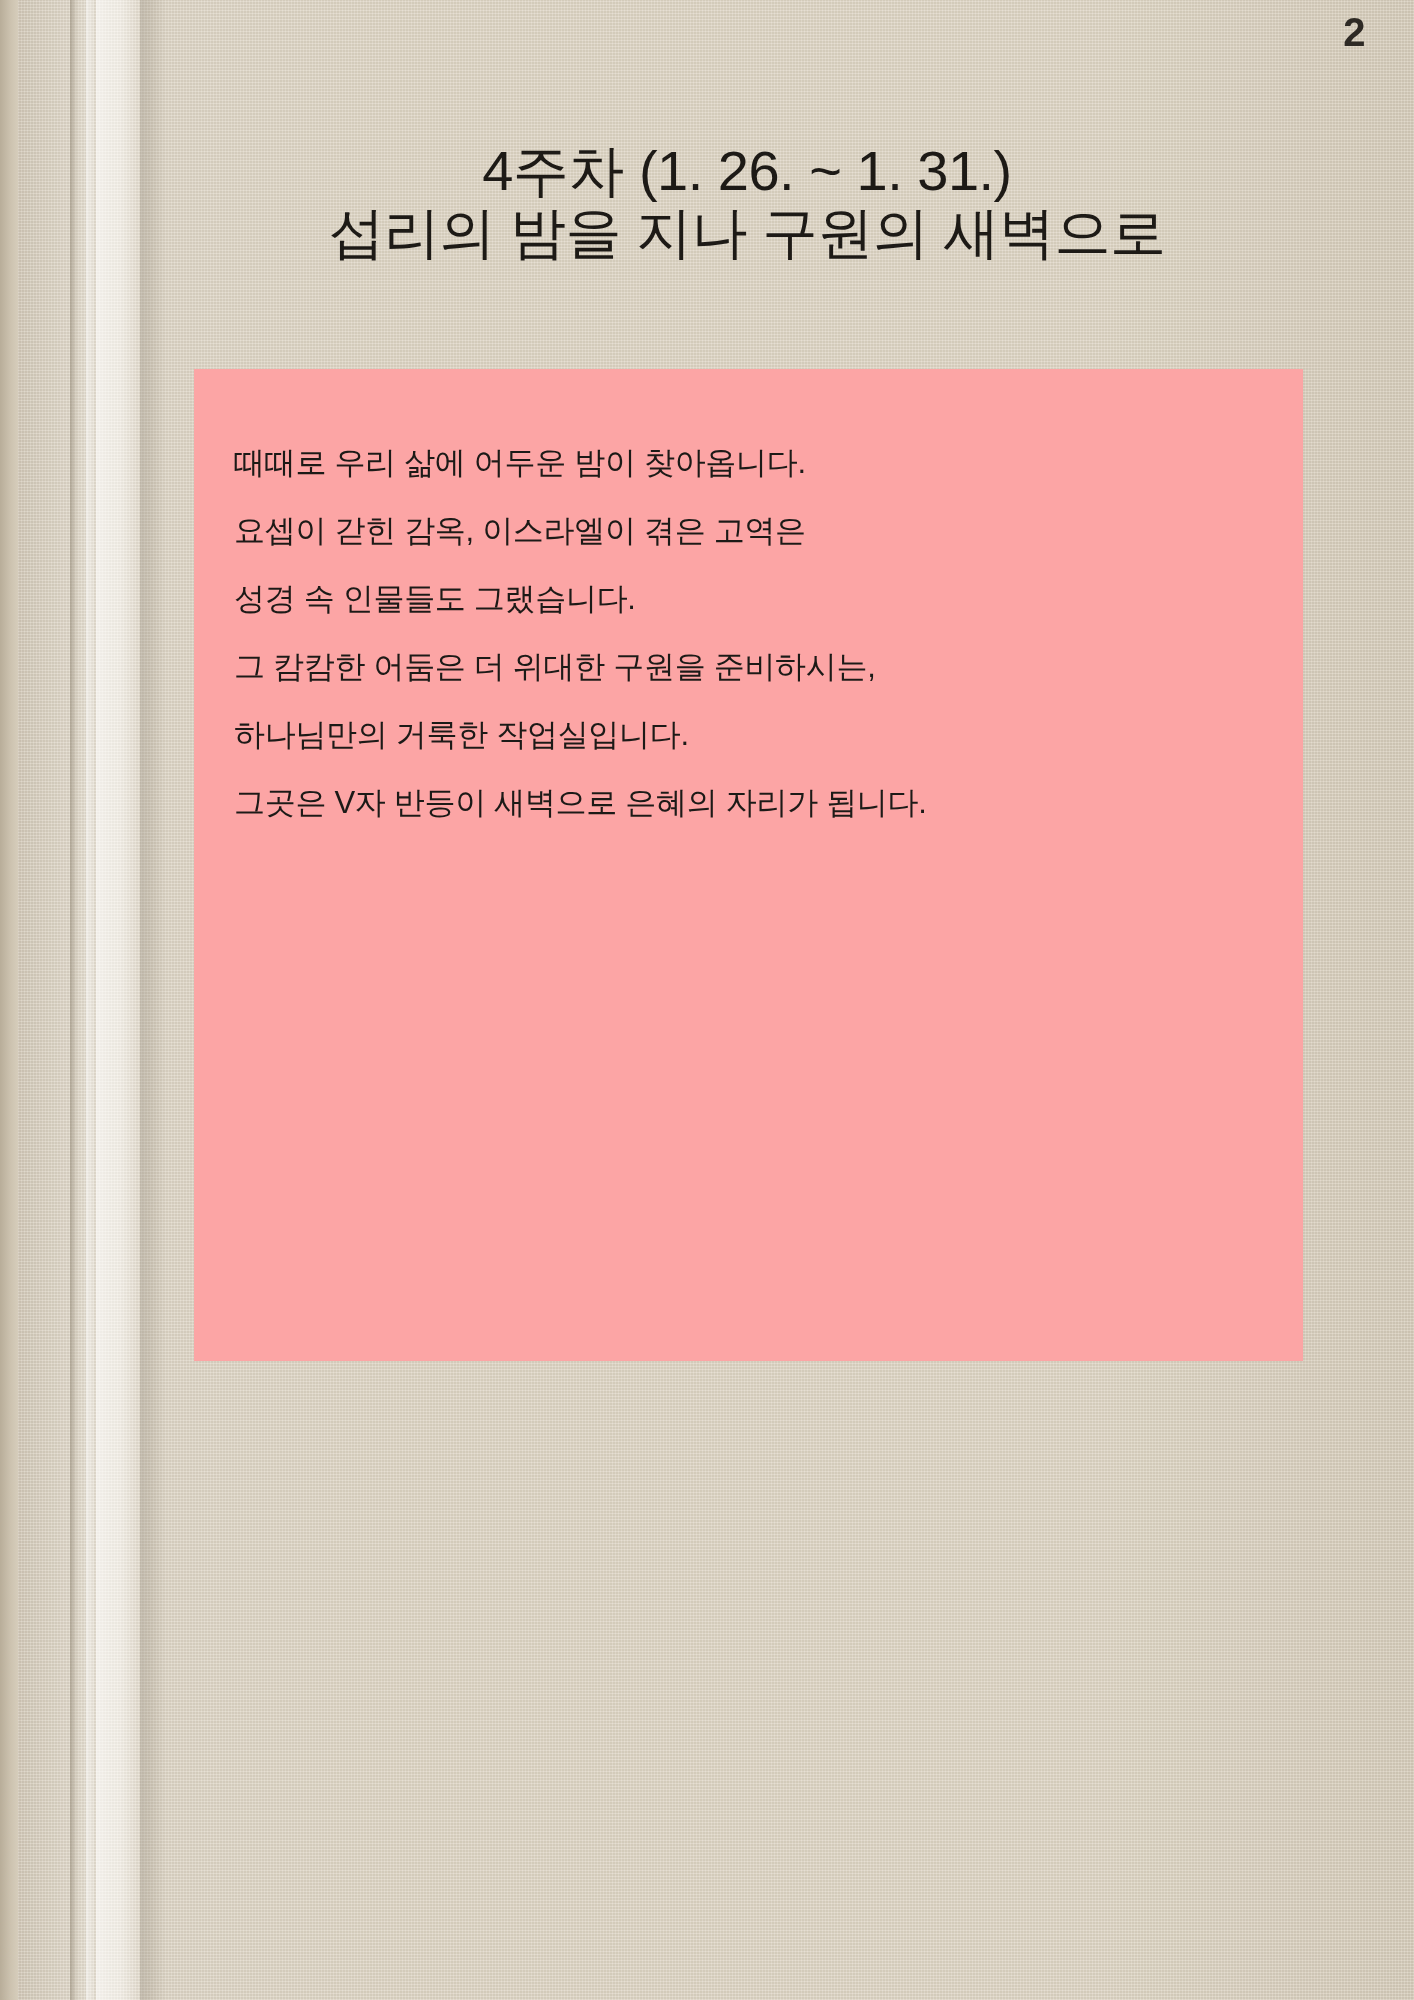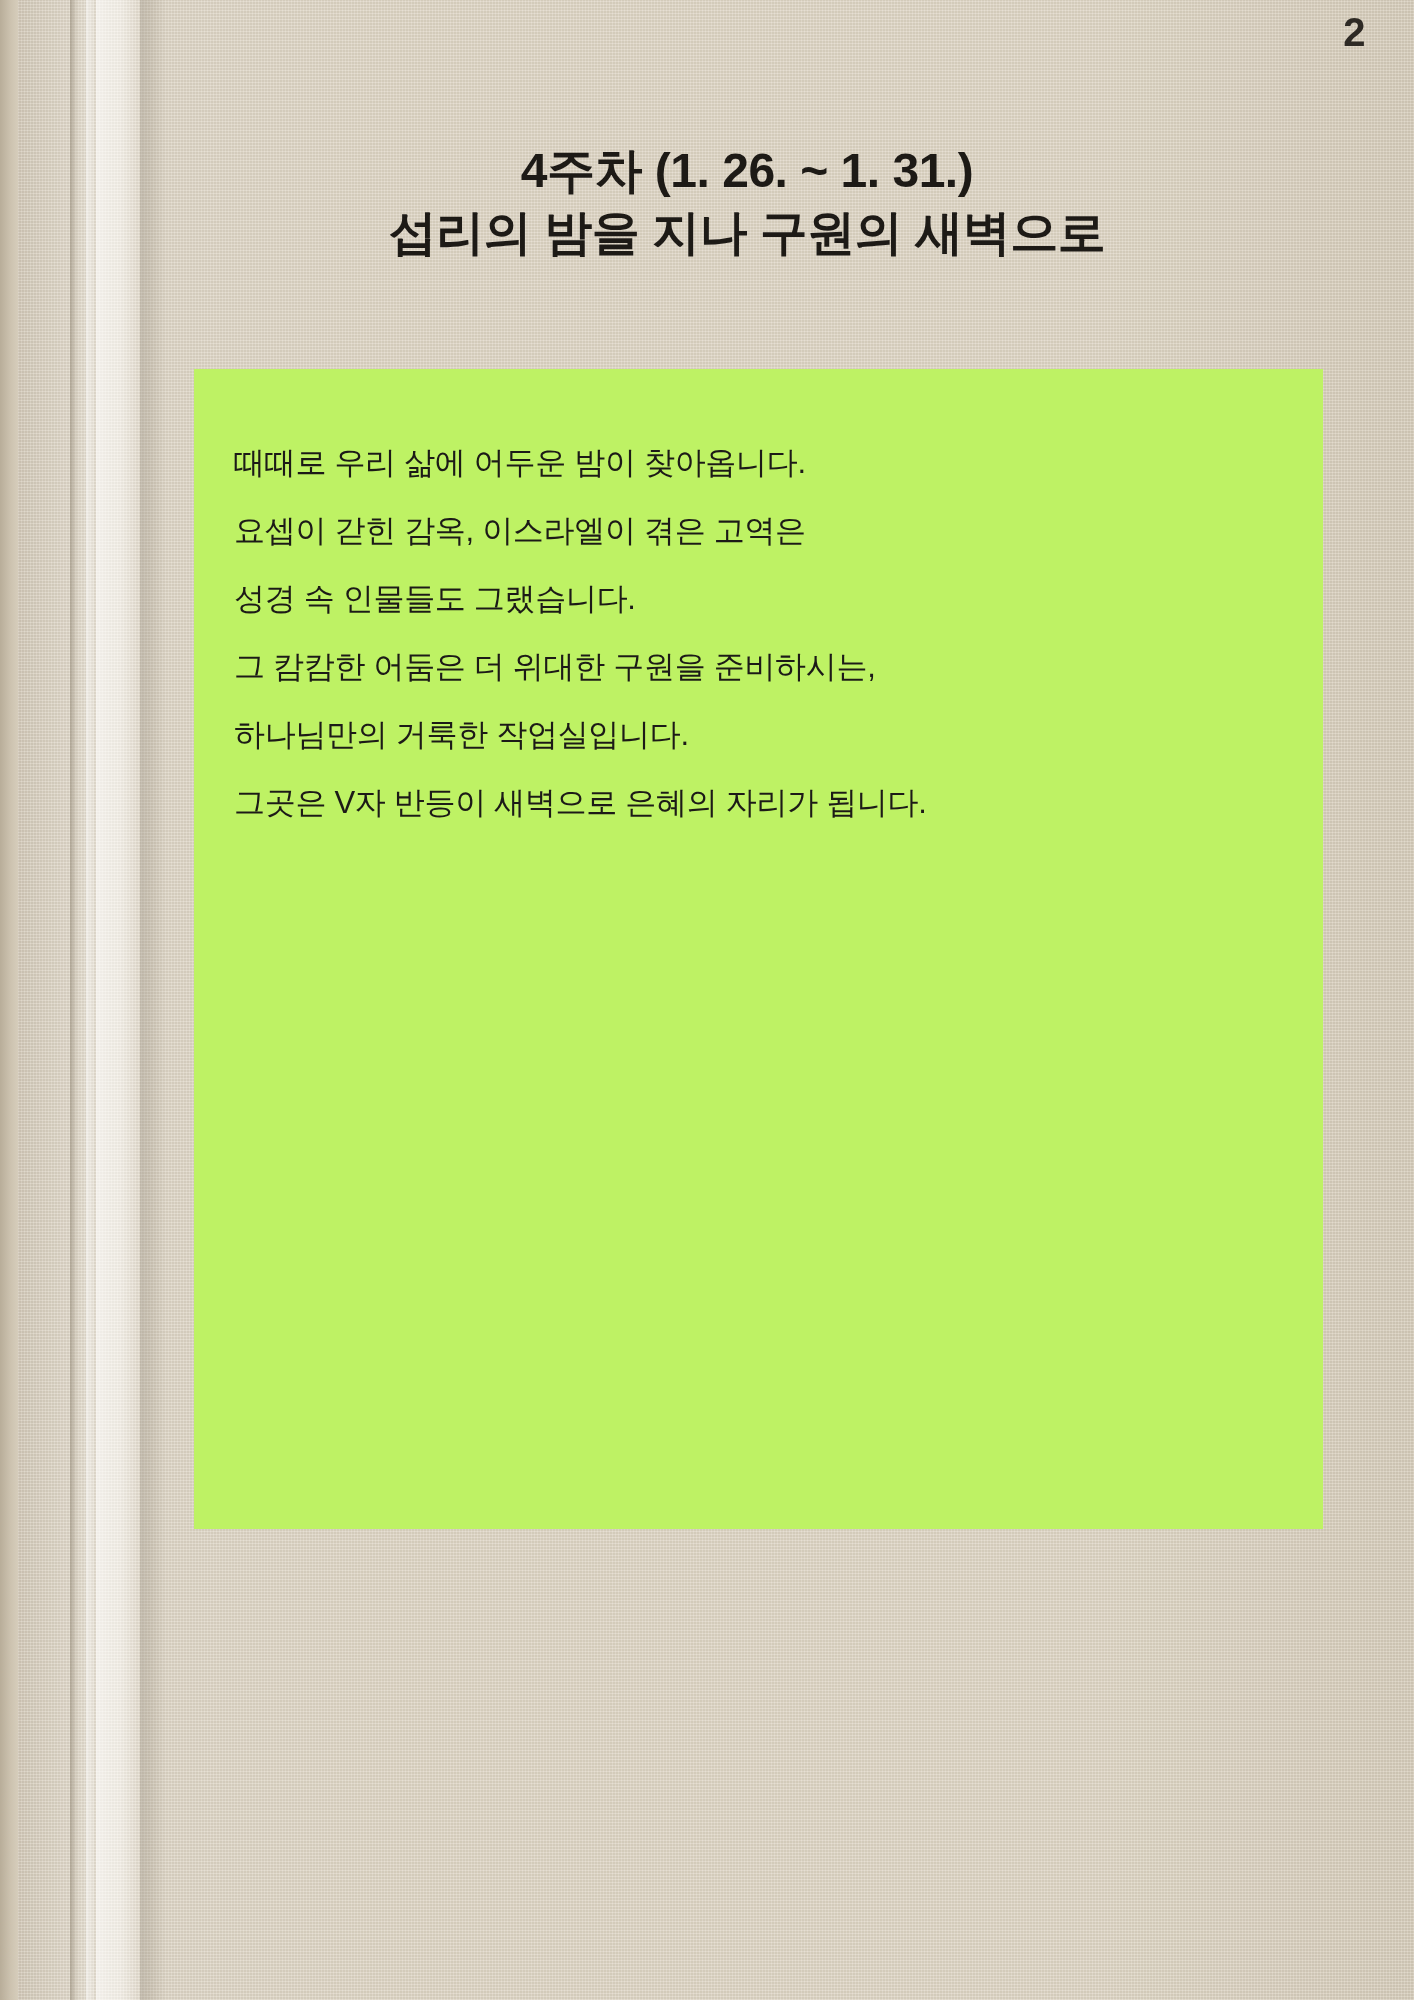--- a/index.html
+++ b/index.html
@@ -114,36 +114,35 @@
   
   .title-block {
     position: absolute;
     top: 140px;
     left: 190px;
     width: 1114px;
     text-align: center;
     color: #1d1a16;
   }
   .title-line {
-    font-size: 48px;
-    font-weight: bold;
+    font-size: 56px;
+    font-weight: normal;
     line-height: 62px;
     letter-spacing: -0.5px;
     white-space: nowrap;
   }
 
   
   .content-card {
     position: absolute;
     top: 369px;
     left: 194px;
     width: 1109px;
-    height: 1160px;
-    background: #bef264;
-    padding-left: 20px;
+    height: 992px;
+    background: #fca5a5;
   }
   .body-text {
     position: absolute;
     top: 60px;
     left: 40px;
     right: 34px;
   }
   .body-line {
     font-size: 31px;
     line-height: 68px;

